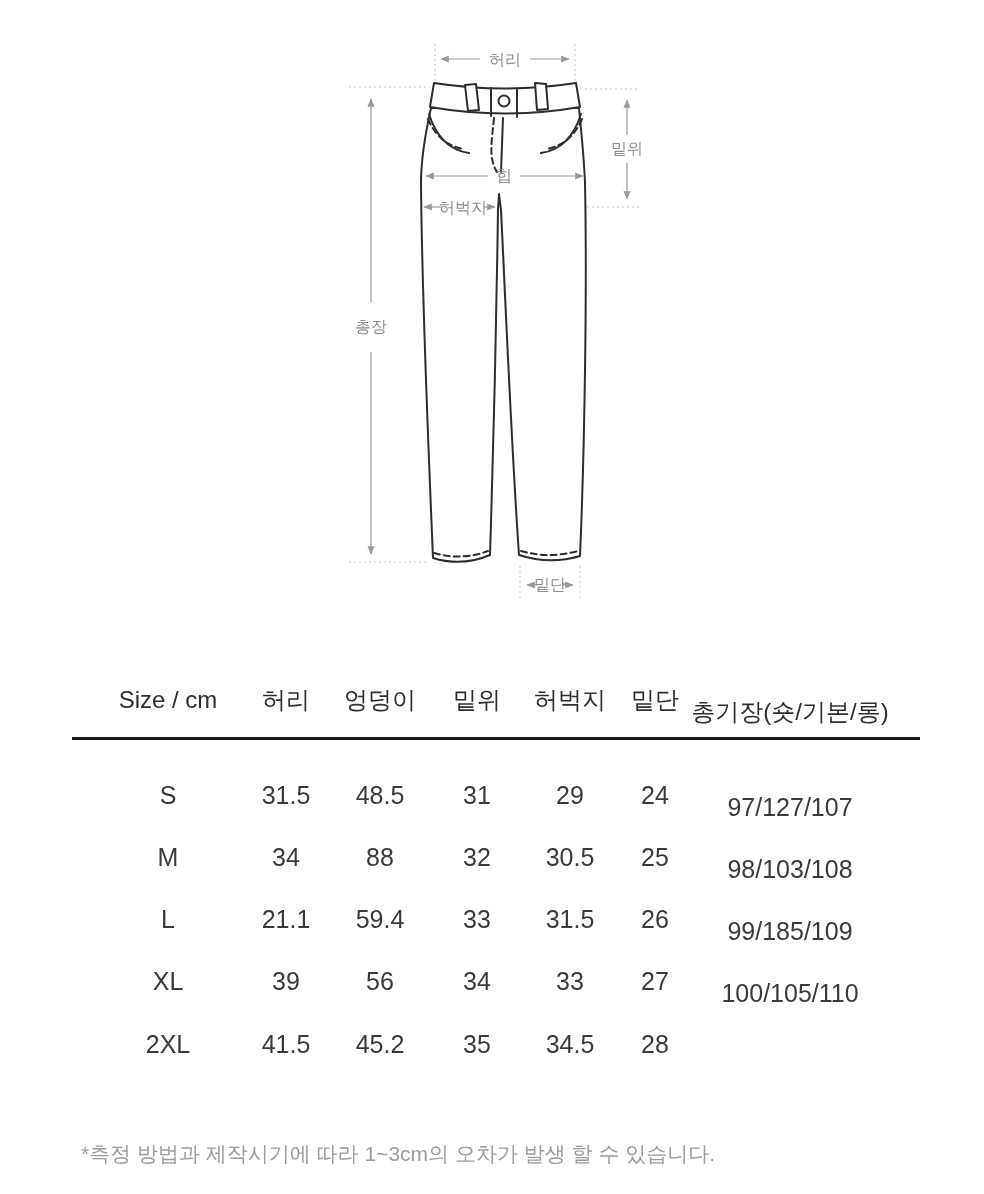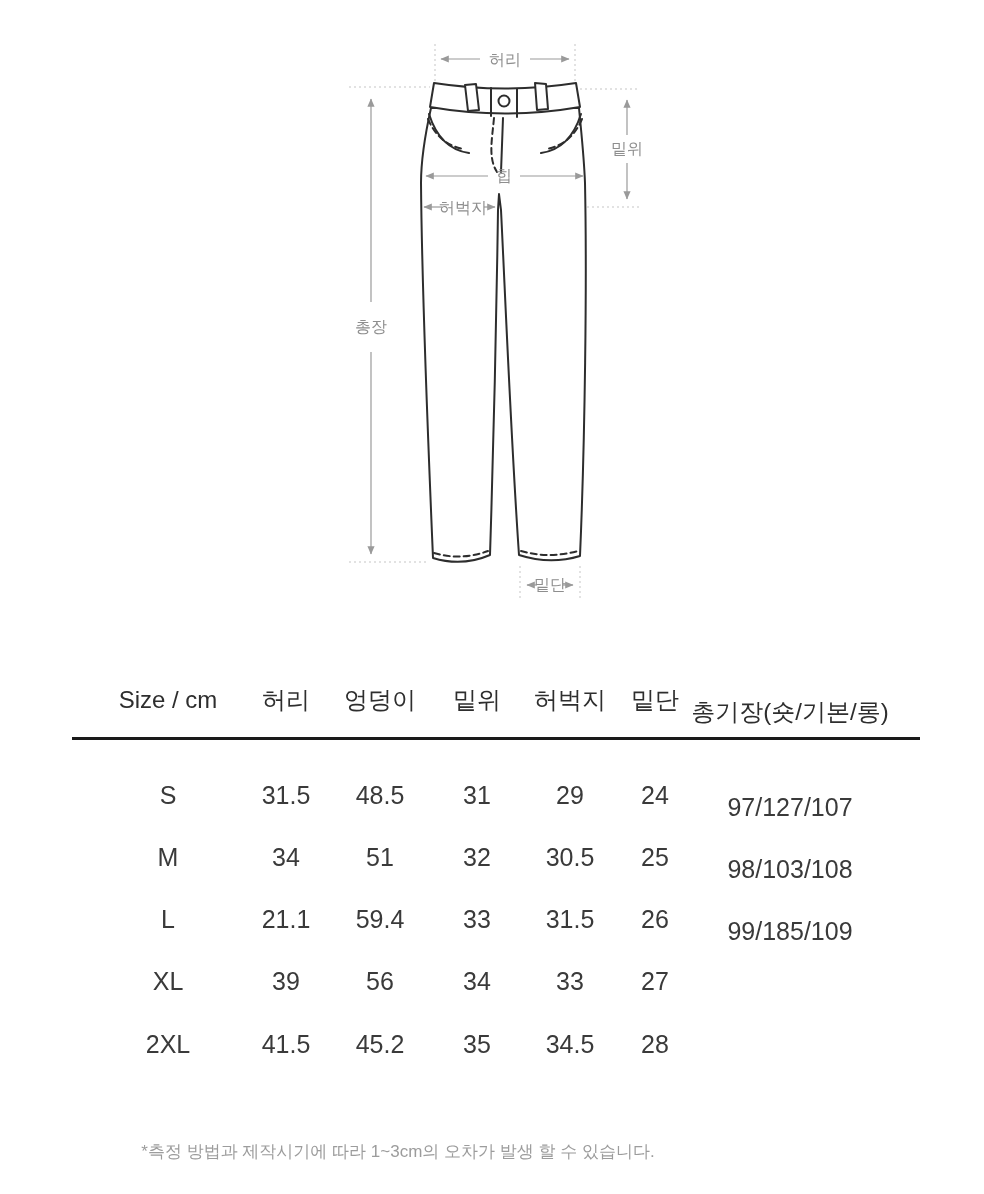--- a/index.html
+++ b/index.html
@@ -21,21 +21,21 @@
   }
   .thead .tcell{font-size:24px;color:#2e2e2e;text-align:center;}
   .c0{left:168px;} .c1{left:286px;} .c2{left:380px;} .c3{left:477px;}
   .c4{left:570px;} .c5{left:655px;} .c6{left:790px;margin-top:12px;}
   .thead{top:680px;}
   .divider{position:absolute;left:72px;top:737px;width:848px;height:3px;background:#1a1a1a;}
   .r0{top:775px;} .r1{top:837px;} .r2{top:899px;} .r3{top:961px;text-align:center;} .r4{top:1024px;}
 
   .footnote{
     position:absolute;left:0;top:1140px;width:796px;
-    text-align:center;font-size:17px;color:#9c9c9c;letter-spacing:0px;
+    text-align:center;font-size:21px;color:#9c9c9c;letter-spacing:0px;
   }
 
   
   .pants{stroke:#2d2d2d;stroke-width:2;fill:none;stroke-linecap:round;stroke-linejoin:round;}
   .pants-fill{fill:#ffffff;}
   .dash{stroke-dasharray:6 4;}
   .dim{stroke:#9a9a9a;stroke-width:1.2;fill:none;}
   .guide{stroke:#c5c5c5;stroke-width:1;fill:none;stroke-dasharray:2 3;}
   .dimtext{fill:#8e8e8e;font-size:16px;font-family:"Liberation Sans","DejaVu Sans",sans-serif;}
 </style>
@@ -139,21 +139,21 @@
       <div class="tcell c2">48.5</div>
       <div class="tcell c3">31</div>
       <div class="tcell c4">29</div>
       <div class="tcell c5">24</div>
       <div class="tcell c6">97/127/107</div>
     </div>
 
     <div class="trow r1">
       <div class="tcell c0">M</div>
       <div class="tcell c1">34</div>
-      <div class="tcell c2">51</div>
+      <div class="tcell c2">88</div>
       <div class="tcell c3">32</div>
       <div class="tcell c4">30.5</div>
       <div class="tcell c5">25</div>
       <div class="tcell c6">98/103/108</div>
     </div>
 
     <div class="trow r2">
       <div class="tcell c0">L</div>
       <div class="tcell c1">21.1</div>
       <div class="tcell c2">59.4</div>
@@ -163,20 +163,21 @@
       <div class="tcell c6">99/185/109</div>
     </div>
 
     <div class="trow r3">
       <div class="tcell c0">XL</div>
       <div class="tcell c1">39</div>
       <div class="tcell c2">56</div>
       <div class="tcell c3">34</div>
       <div class="tcell c4">33</div>
       <div class="tcell c5">27</div>
+      <div class="tcell c6">100/105/110</div>
     </div>
 
     <div class="trow r4">
       <div class="tcell c0">2XL</div>
       <div class="tcell c1">41.5</div>
       <div class="tcell c2">45.2</div>
       <div class="tcell c3">35</div>
       <div class="tcell c4">34.5</div>
       <div class="tcell c5">28</div>
     </div>

